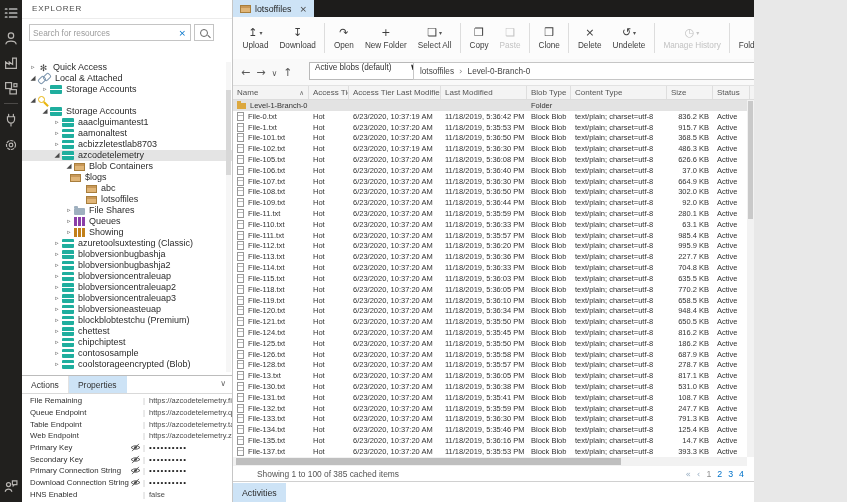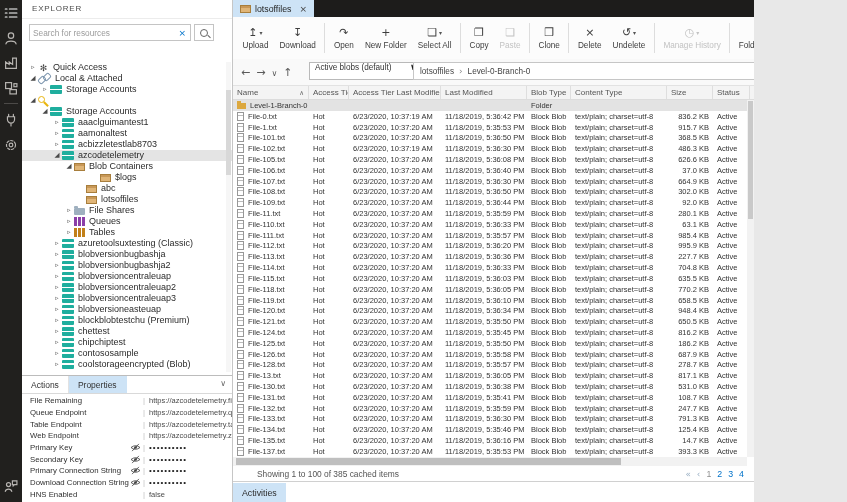--- a/index.html
+++ b/index.html
@@ -237,21 +237,21 @@
         <div class="tree-row sel" style="padding-left: 30px;">
           <span class="exp glyph">◢</span>
           <span class="ti ti-storage"></span>
           <span class="tlabel">azcodetelemetry</span>
         </div>
         <div class="tree-row" style="padding-left: 42px;">
           <span class="exp glyph">◢</span>
           <span class="ti ti-blob"></span>
           <span class="tlabel">Blob Containers</span>
         </div>
-        <div class="tree-row" style="padding-left: 68px;">
+        <div class="tree-row" style="padding-left: 38px;">
           <span class="exp glyph"></span>
           <span class="ti ti-blob"></span>
           <span class="tlabel">$logs</span>
         </div>
         <div class="tree-row" style="padding-left: 54px;">
           <span class="exp glyph"></span>
           <span class="ti ti-blob"></span>
           <span class="tlabel">abc</span>
         </div>
         <div class="tree-row" style="padding-left: 54px;">
@@ -265,21 +265,21 @@
           <span class="tlabel">File Shares</span>
         </div>
         <div class="tree-row" style="padding-left: 42px;">
           <span class="exp glyph">▹</span>
           <span class="ti ti-queue"></span>
           <span class="tlabel">Queues</span>
         </div>
         <div class="tree-row" style="padding-left: 42px;">
           <span class="exp glyph">▹</span>
           <span class="ti ti-table"></span>
-          <span class="tlabel">Tables</span>
+          <span class="tlabel">Showing</span>
         </div>
         <div class="tree-row" style="padding-left: 30px;">
           <span class="exp glyph">▹</span>
           <span class="ti ti-storage"></span>
           <span class="tlabel">azuretoolsuxtesting (Classic)</span>
         </div>
         <div class="tree-row" style="padding-left: 30px;">
           <span class="exp glyph">▹</span>
           <span class="ti ti-storage"></span>
           <span class="tlabel">blobversionbugbashja</span>

